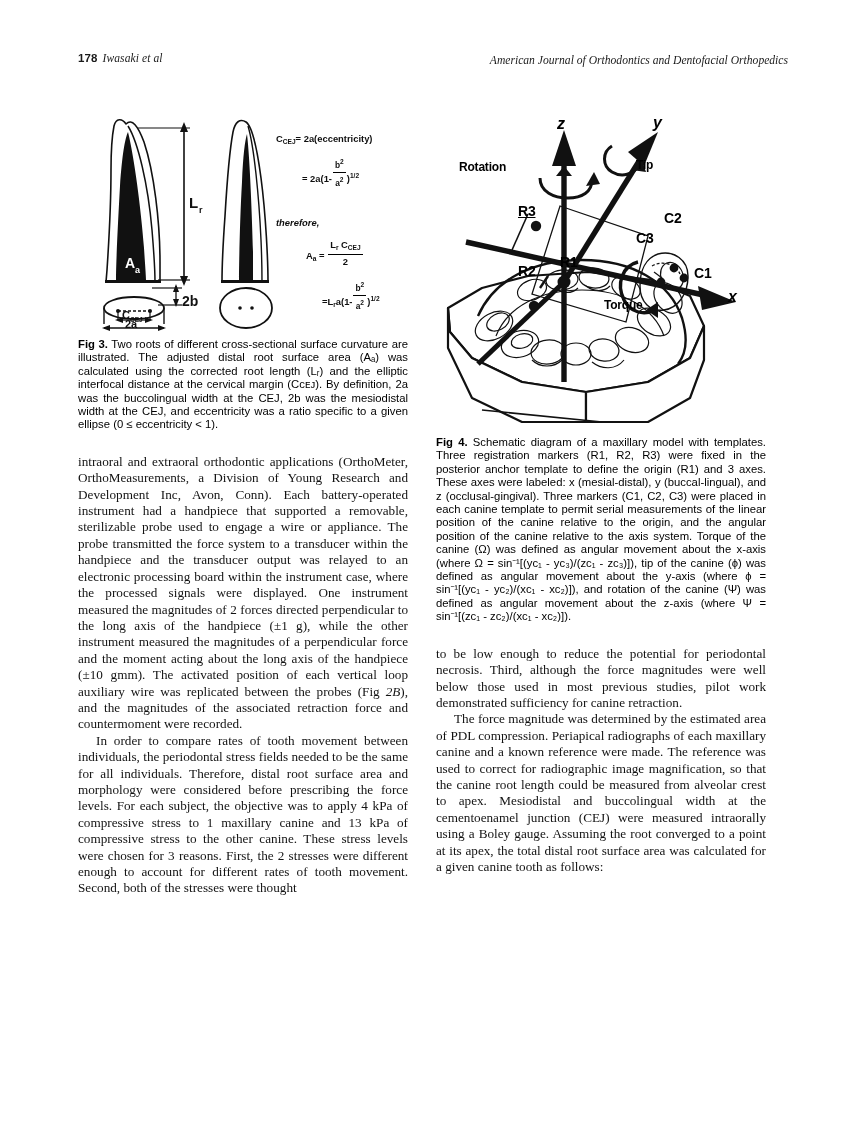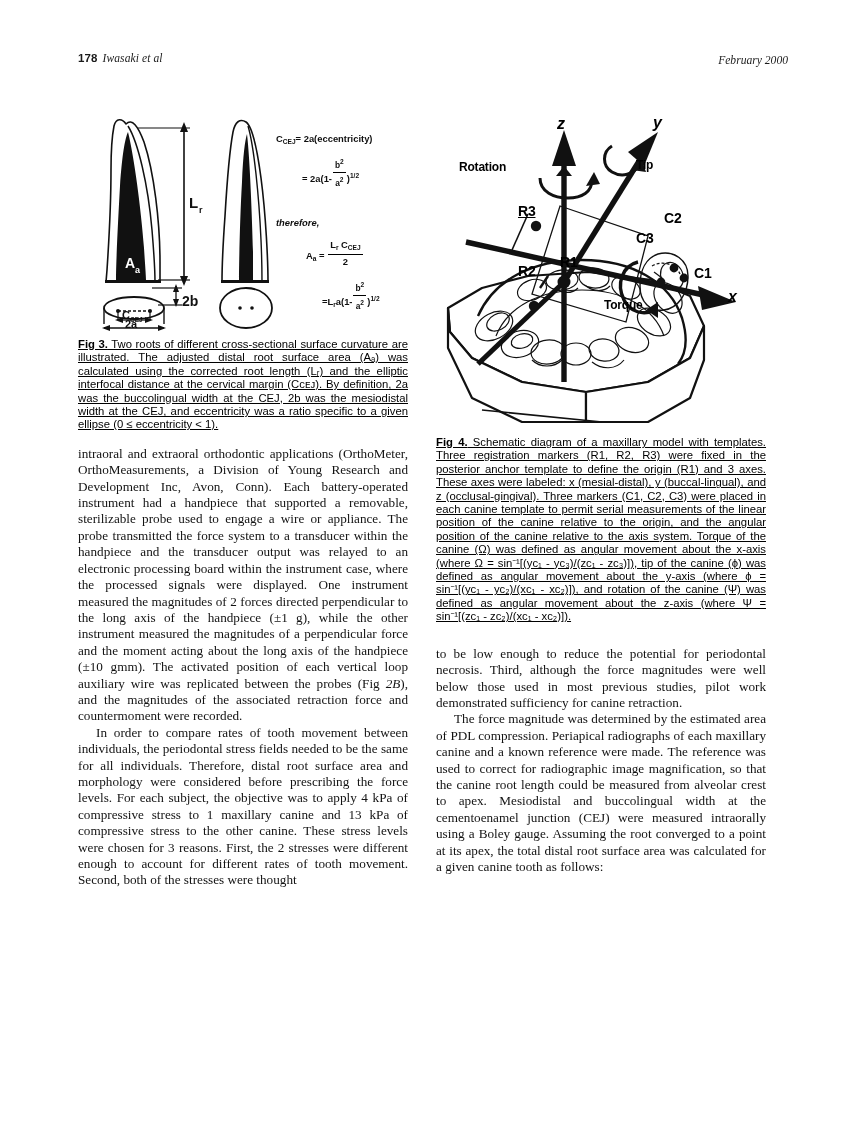--- a/index.html
+++ b/index.html
@@ -75,21 +75,20 @@
   .fig3-art { position: relative; width: 330px; height: 222px; }
   .fig4-art { position: relative; width: 330px; height: 320px; }
 
   .caption {
     font-family: "Liberation Sans", sans-serif;
     font-size: 11.3px;
     line-height: 13.4px;
     text-align: justify;
     color: #000;
     margin-top: 6px;
-    text-decoration: underline;
   }
   .caption b {
     font-weight: bold;
   }
 
   
   .body {
     font-family: "Liberation Serif", serif;
     font-size: 13.2px;
     line-height: 16.4px;
@@ -158,21 +157,21 @@
 </head>
 <body>
 
 <div class="page">
 
   <div class="runhead">
     <div class="runhead-left">
       <span class="pgnum">178</span><span class="authors">Iwasaki et al</span>
     </div>
     <div class="runhead-right">
-      <div>February 2000</div>
+      <div>American Journal of Orthodontics and Dentofacial Orthopedics</div>
     </div>
   </div>
 
   <div class="col col-left">
 
     <div class="figbox">
       <div class="fig3-art">
 
         <svg class="tooth-a" width="120" height="220" viewBox="0 0 120 220">
 
@@ -258,21 +257,21 @@
             <span>=</span><span>L</span><sub>r</sub><span>a(1-</span><span class="frac sm"><span class="num"><span>b</span><sup>2</sup></span><span class="den"><span>a</span><sup>2</sup></span></span><span>)</span><sup>1/2</sup>
           </div>
         </div>
       </div>
 
       <div class="caption">
         <b>Fig 3.</b><span> Two roots of different cross-sectional surface curvature are illustrated. The adjusted distal root surface area (Aₐ) was calculated using the corrected root length (Lᵣ) and the elliptic interfocal distance at the cervical margin (Cᴄᴇᴊ). By definition, 2a was the buccolingual width at the CEJ, 2b was the mesiodistal width at the CEJ, and eccentricity was a ratio specific to a given ellipse (0 ≤ eccentricity &lt; 1).</span>
       </div>
     </div>
 
-    <div class="body" style="margin-top:14px;">
+    <div class="body" style="margin-top:22px;">
       <p><span>intraoral and extraoral orthodontic applications (OrthoMeter, OrthoMeasurements, a Division of Young Research and Development Inc, Avon, Conn). Each battery-operated instrument had a handpiece that supported a removable, sterilizable probe used to engage a wire or appliance. The probe transmitted the force system to a transducer within the handpiece and the transducer output was relayed to an electronic processing board within the instrument case, where the processed signals were displayed. One instrument measured the magnitudes of 2 forces directed perpendicular to the long axis of the handpiece (±1 g), while the other instrument measured the magnitudes of a perpendicular force and the moment acting about the long axis of the handpiece (±10 gmm). The activated position of each vertical loop auxiliary wire was replicated between the probes (Fig </span><i>2B</i><span>), and the magnitudes of the associated retraction force and countermoment were recorded.</span></p>
       <p class="indent">In order to compare rates of tooth movement between individuals, the periodontal stress fields needed to be the same for all individuals. Therefore, distal root surface area and morphology were considered before prescribing the force levels. For each subject, the objective was to apply 4 kPa of compressive stress to 1 maxillary canine and 13 kPa of compressive stress to the other canine. These stress levels were chosen for 3 reasons. First, the 2 stresses were different enough to account for different rates of tooth movement. Second, both of the stresses were thought</p>
     </div>
   </div>
 
   <div class="col col-right">
 
     <div class="figbox">
       <div class="fig4-art">
 

